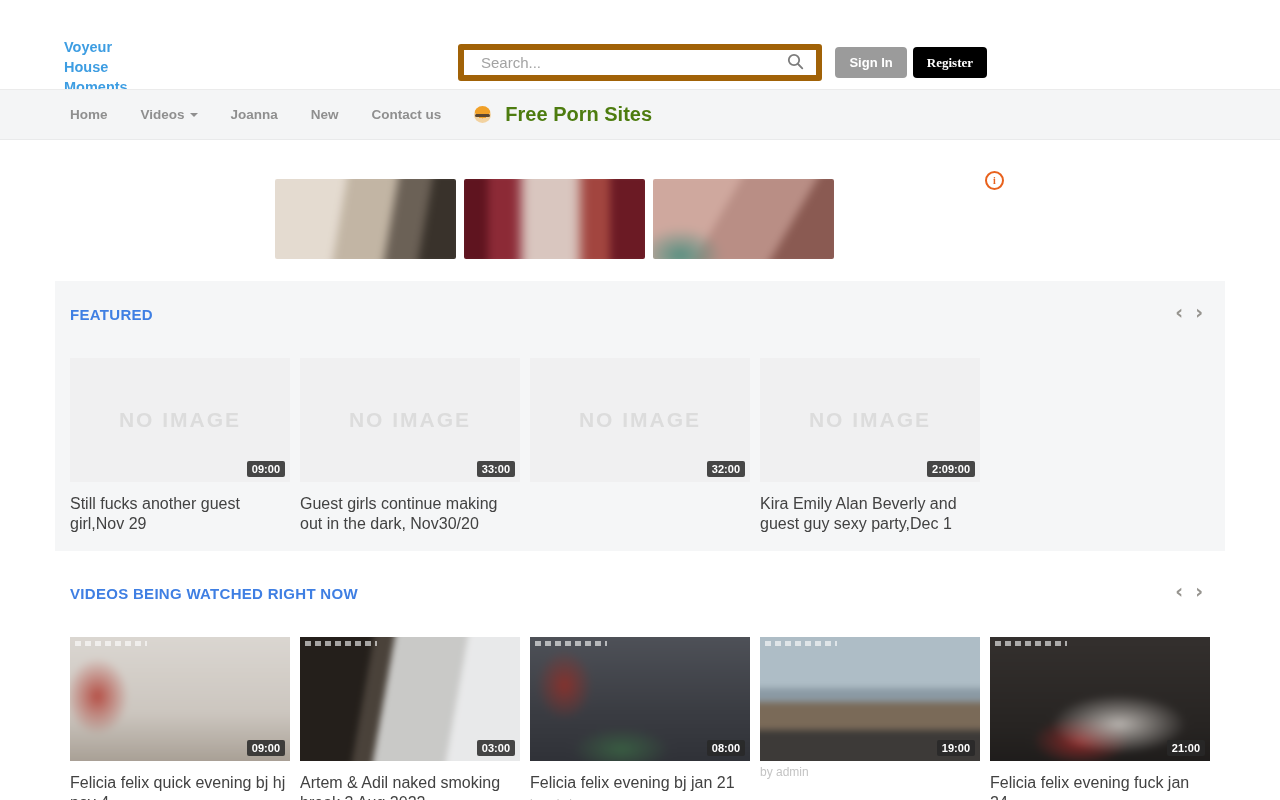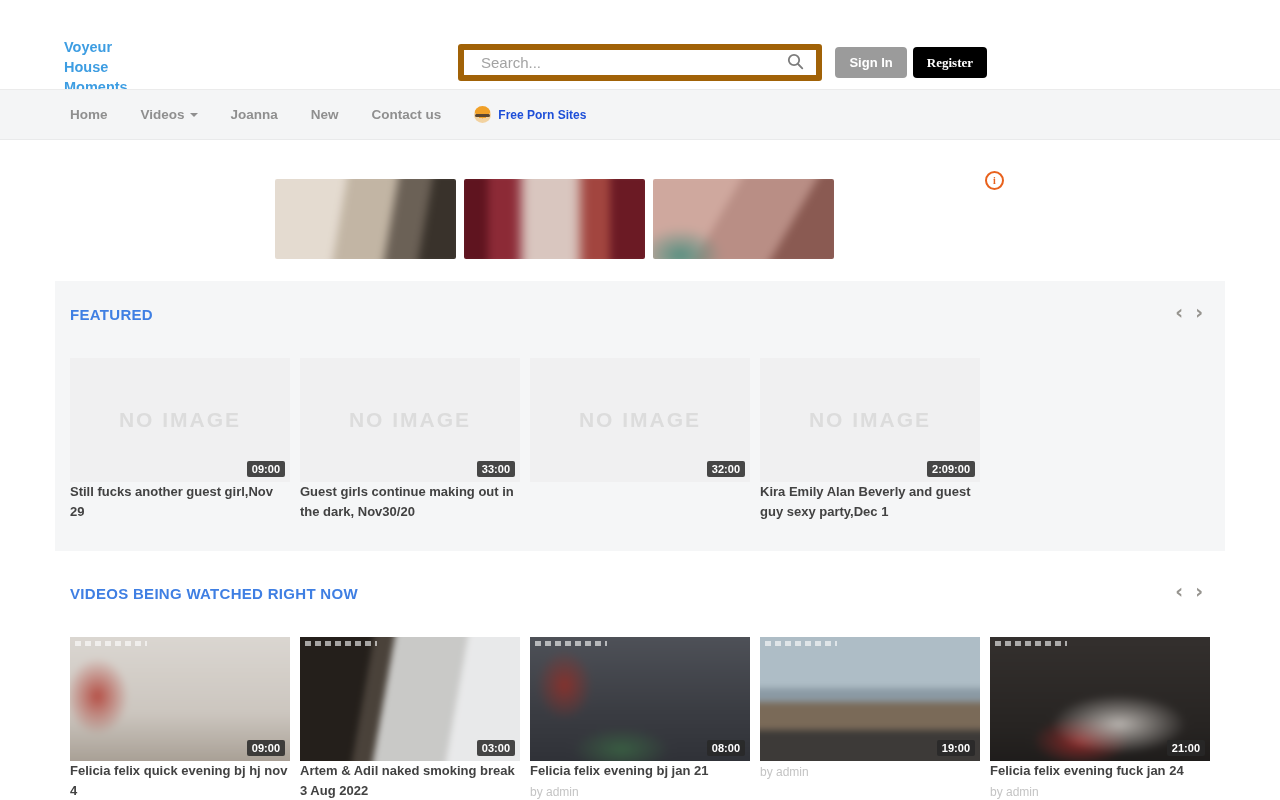--- a/index.html
+++ b/index.html
@@ -24,21 +24,21 @@
   .btn.register{background:#000000;font-family:Liberation Serif, serif;}
 
   
   .nav{position:absolute;top:89px;left:0;width:1280px;height:51px;background:#f4f5f6;
         border-top:1px solid #ebebeb;border-bottom:1px solid #e9eaeb;box-sizing:border-box;
         display:flex;align-items:center;padding-left:70px;gap:33px;}
   .nav a{color:#8f8f8f;font-size:13.5px;font-weight:bold;text-decoration:none;cursor:pointer;
         display:flex;align-items:center;}
   .caret{width:0;height:0;border-left:4px solid transparent;border-right:4px solid transparent;
         border-top:4px solid #8f8f8f;margin-left:5px;display:inline-block;}
-  .nav a.promo{color:#1d4ed8;font-size:12px;}
+  .nav a.promo{color:#4d7c0f;font-size:20px;gap:7px;}
   .helmet{width:17px;height:17px;border-radius:50%;margin-right:7px;position:relative;
         background:radial-gradient(circle at 50% 30%,#f0a028 0 50%,#f2d2a0 51% 100%);}
   .helmet::after{content:"";position:absolute;left:1px;right:1px;top:8px;height:3px;
         background:#5a4632;border-radius:2px;}
 
   
   .adzone{position:absolute;top:179px;left:275px;width:735px;height:80px;}
   .ad{position:absolute;top:0;width:181px;height:80px;overflow:hidden;border-radius:2px;cursor:pointer;}
   .ad::before{content:"";position:absolute;inset:-8px;filter:blur(4px);}
   .ad.a1{left:0;}
@@ -62,21 +62,21 @@
   .arrows span{color:#96948f;font-size:19px;font-weight:bold;line-height:19px;cursor:pointer;
         font-family:"DejaVu Sans",sans-serif;}
   .cards{position:absolute;left:15px;top:77px;display:flex;gap:10px;}
   .card{width:220px;cursor:pointer;}
   .thumb{position:relative;width:220px;height:124px;overflow:hidden;}
   .thumb.noimage{background:#f0f0f1;}
   .ph{position:absolute;inset:0;display:flex;align-items:center;justify-content:center;
         font-size:21px;font-weight:bold;color:#dcdcdc;letter-spacing:2px;}
   .dur{position:absolute;right:5px;bottom:5px;background:rgba(40,40,40,.85);color:#fff;
         font-size:11px;font-weight:bold;padding:2px 5px;border-radius:2px;z-index:2;}
-  .vtitle{font-size:13px;font-weight:bold;color:#424242;line-height:20px;}
+  .vtitle{margin-top:12px;font-size:16px;font-weight:normal;color:#424242;line-height:20px;}
   .byline{margin-top:4px;font-size:12px;color:#c4c4c4;}
 
   
   .thumb.photo::before{content:"";position:absolute;inset:-8px;filter:blur(3px);}
   .thumb.p0::before{background:radial-gradient(45px 55px at 15% 48%,rgba(176,57,47,.85),rgba(176,57,47,0) 70%),
         linear-gradient(180deg,#dcd8d3 0%,#ccc6bf 60%,#a39a8f 100%);}
   .thumb.p1::before{background:linear-gradient(100deg,#241f1b 0 32%,#4a423a 32% 40%,#c9c9c7 40% 68%,#e8e9ea 68% 100%);}
   .thumb.p2::before{background:radial-gradient(40px 50px at 18% 40%,rgba(150,45,38,.8),rgba(150,45,38,0) 70%),
         radial-gradient(70px 32px at 42% 86%,rgba(60,110,70,.7),rgba(60,110,70,0) 70%),
         linear-gradient(180deg,#50535a,#3a3c42 60%,#2e3036);}

